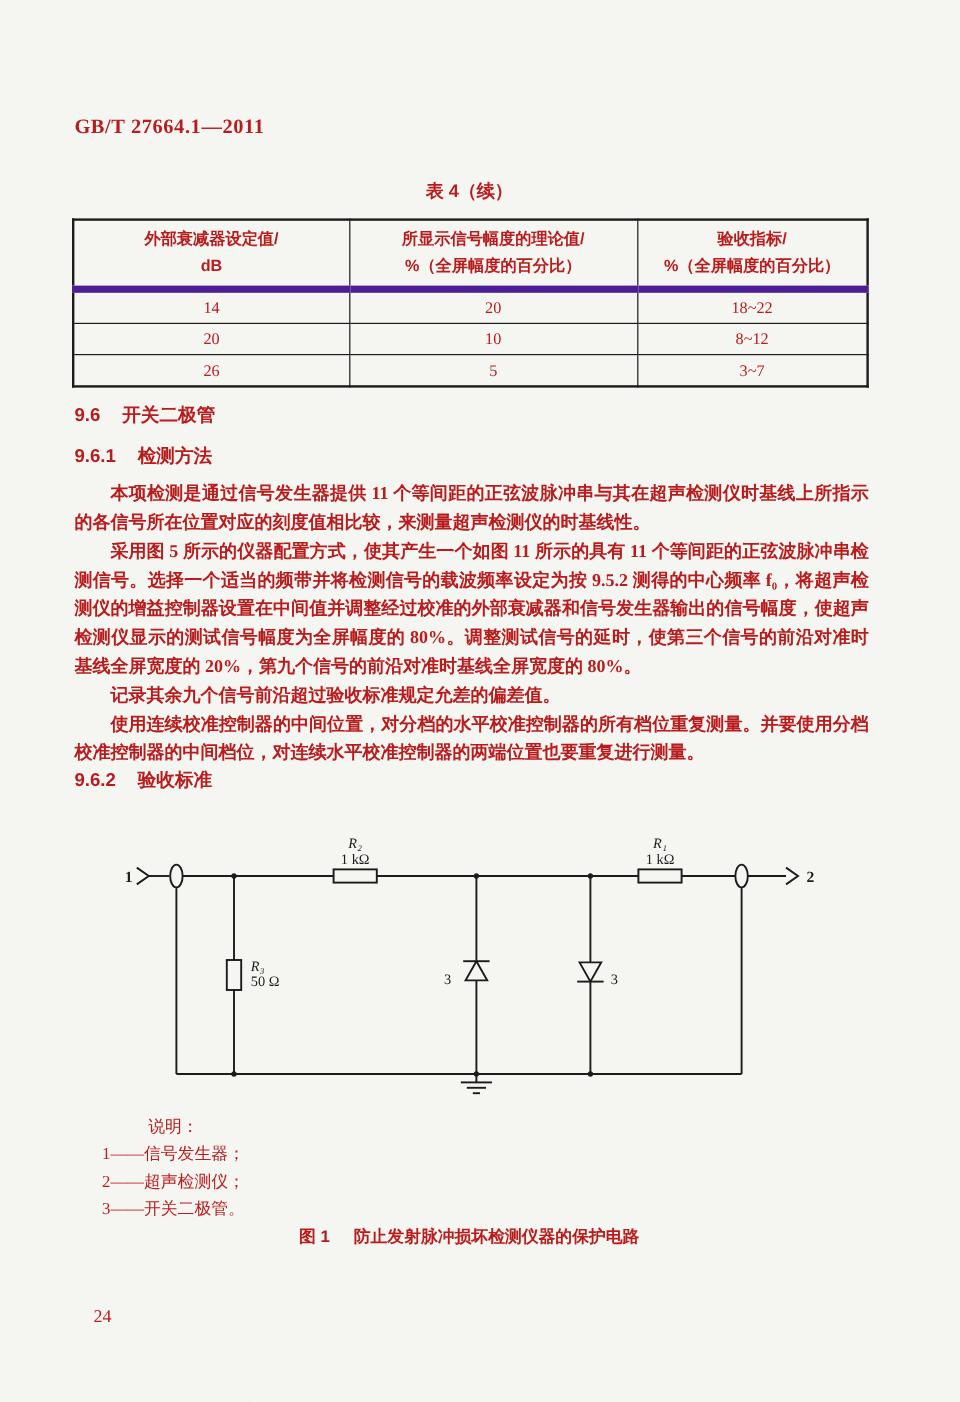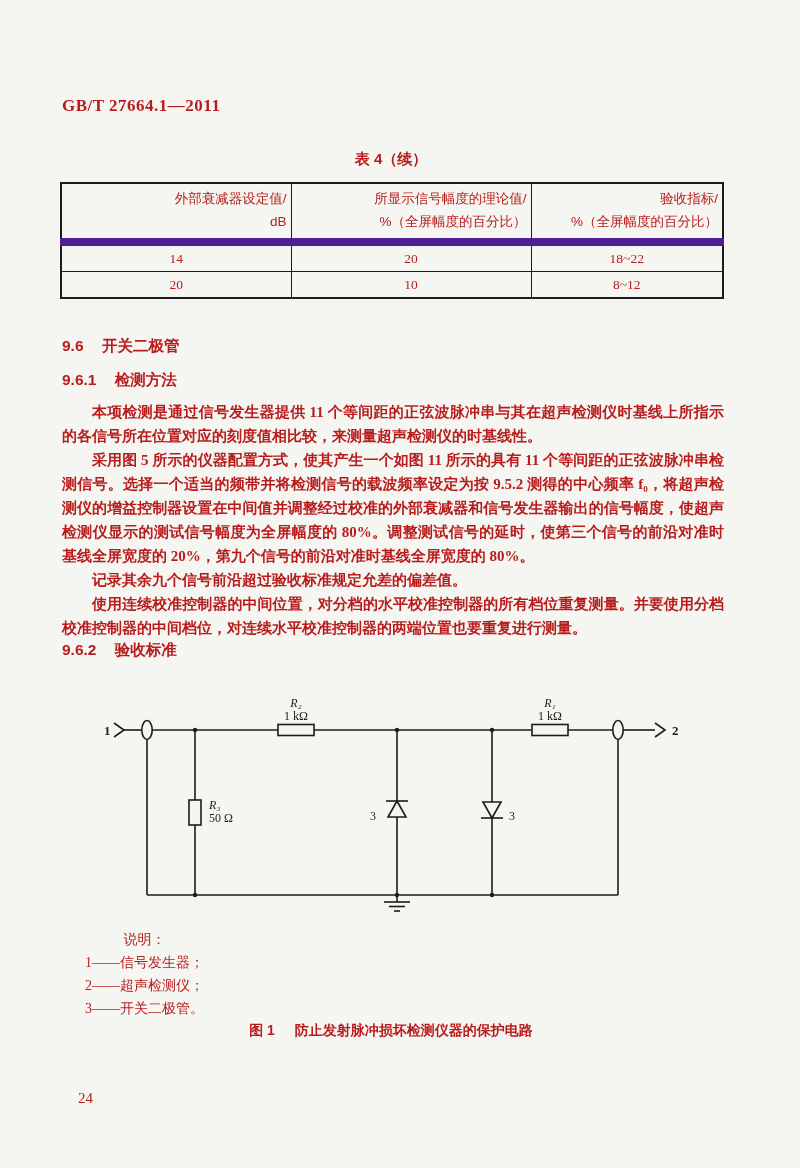--- a/index.html
+++ b/index.html
@@ -27,25 +27,24 @@
     border-collapse:collapse;table-layout:fixed;
     font-size:13.5px;
   }
   table.spec th, table.spec td{
     border:1.5px solid #1c1c1c;
     text-align:center;vertical-align:middle;
     padding:2px 4px;
   }
   table.spec{border:2px solid #1c1c1c;}
   table.spec th{
-    font-weight:normal;height:50px;
-    font-family:"Liberation Sans", sans-serif;
-    border-bottom:8px solid #4c1d95;
+    font-weight:bold;height:50px;
+    font-family:"Liberation Sans", sans-serif;
+    border-bottom:6px solid #4c1d95;
     line-height:1.7;
-    text-align:right;
   }
   table.spec td{height:21px;}
   .col1{width:230px}.col2{width:240px}.col3{width:192px}
   .heading{
     position:absolute;left:62px;
     font-size:15.5px;font-weight:bold;
     font-family:"Liberation Sans", sans-serif;
   }
   .heading .h-num{margin-right:14px;}
   .para{
@@ -117,20 +116,25 @@
       <tr>
         <td>14</td>
         <td>20</td>
         <td>18~22</td>
       </tr>
       <tr>
         <td>20</td>
         <td>10</td>
         <td>8~12</td>
       </tr>
+      <tr>
+        <td>26</td>
+        <td>5</td>
+        <td>3~7</td>
+      </tr>
     </tbody>
   </table>
 
   <div class="heading" style="top:336px">
     <span class="h-num">9.6</span>
     <span>开关二极管</span>
   </div>
 
   <div class="heading" style="top:370px">
     <span class="h-num">9.6.1</span>

